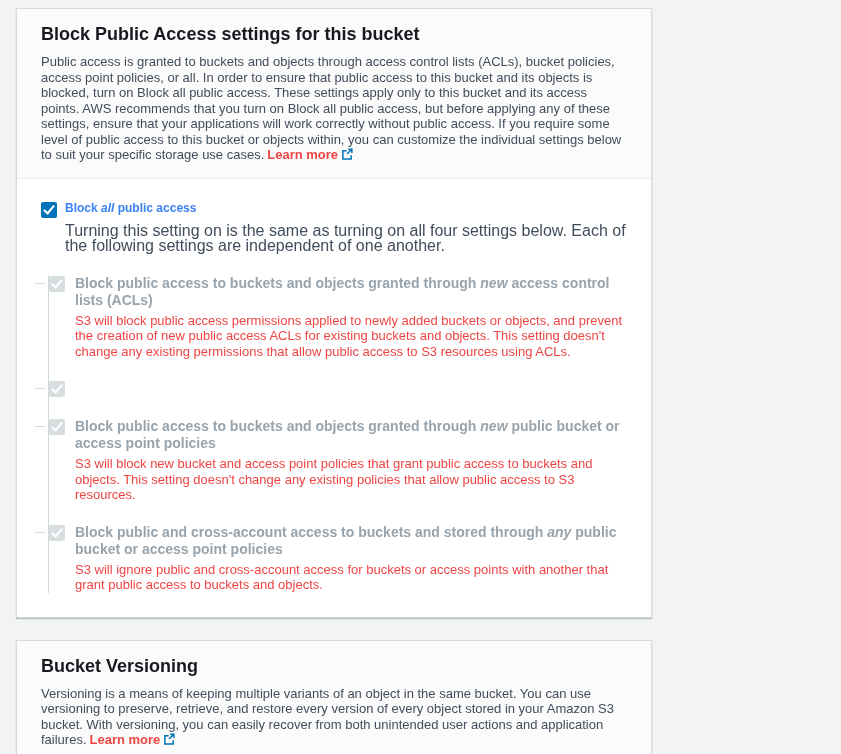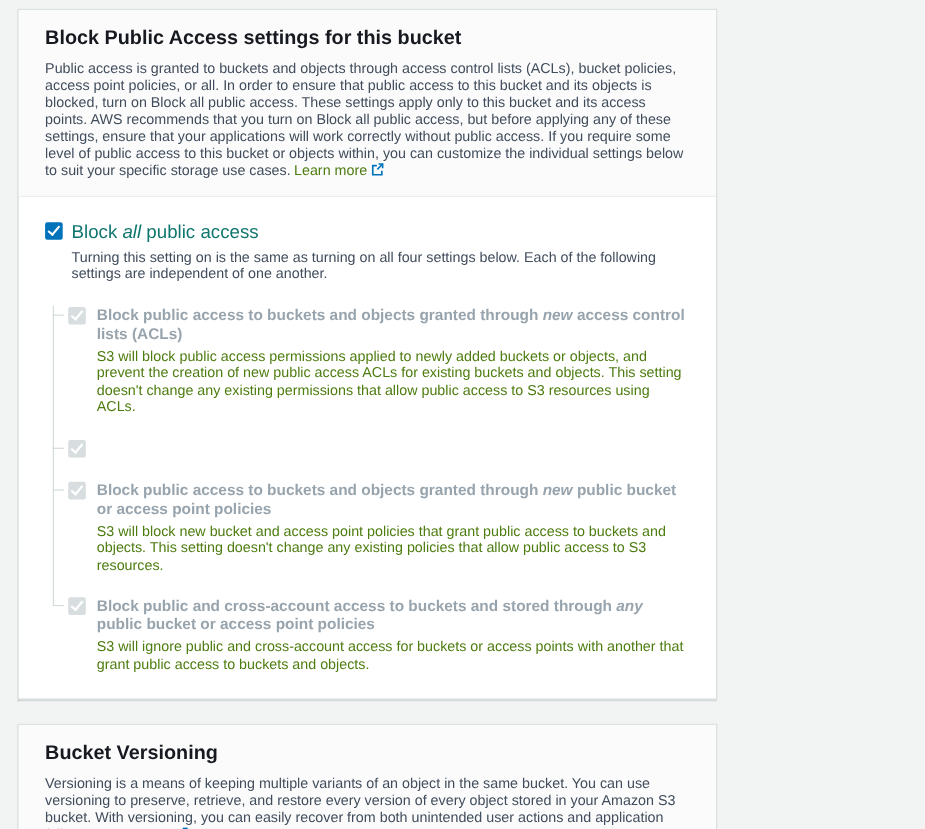--- a/index.html
+++ b/index.html
@@ -28,22 +28,22 @@
     font-weight: 700;
     color: #16191f;
     margin-bottom: 9px;
   }
   .card-desc {
     font-size: 13px;
     line-height: 15.5px;
     color: #414d5c;
   }
   .learn-more {
-    color: #4d7c0f;
-    font-weight: 400;
+    color: #ef4444;
+    font-weight: 700;
     text-decoration: none;
     margin-left: 3px;
     white-space: nowrap;
   }
   .ext-icon { vertical-align: -1px; margin-left: 3px; }
   .card-body { padding: 22px 24px 24px 24px; }
 
   
   .checkbox {
     display: inline-block;
@@ -58,34 +58,33 @@
     content: '';
     display: block;
     width: 4px; height: 9px;
     border: solid #ffffff;
     border-width: 0 2px 2px 0;
     transform: rotate(40deg);
     margin: 1px 0 0 5px;
   }
 
   .cb-row { display: flex; gap: 8px; align-items: flex-start; }
-  .cb-label { font-size: 17px; font-weight: 400; color: #0f766e; }
+  .cb-label { font-size: 12px; font-weight: 700; color: #3b82f6; }
   .cb-label i, .sub-title i { font-style: italic; }
   .block-all-desc {
     margin: 5px 0 0 24px;
-    font-size: 13px; line-height: 15.5px;
+    font-size: 16px; line-height: 15.5px;
     color: #414d5c;
   }
 
   
   .subs {
     margin-left: 7px;
     margin-top: 10px;
     border-left: 1px solid #d0d8da;
-    padding-left: 13px;
   }
   .sub {
     position: relative;
     display: flex; gap: 10px; align-items: flex-start;
     margin-top: 21px;
   }
   .sub::before {
     content: '';
     position: absolute;
     left: -14px; top: 8px;
@@ -100,21 +99,21 @@
     background: #ffffff;
   }
   .sub-title {
     font-size: 14px; font-weight: 700;
     line-height: 17px;
     color: #98a4ad;
   }
   .sub-desc {
     margin-top: 4px;
     font-size: 13px; line-height: 15.5px;
-    color: #4d7c0f;
+    color: #ef4444;
   }
 
   
   .field-label { font-size: 14px; color: #16191f; }
   .radio-row { display: flex; align-items: center; gap: 12px; margin-top: 11px; }
   .radio {
     flex: 0 0 auto;
     width: 16px; height: 16px;
     border-radius: 50%;
     background: #ffffff;

